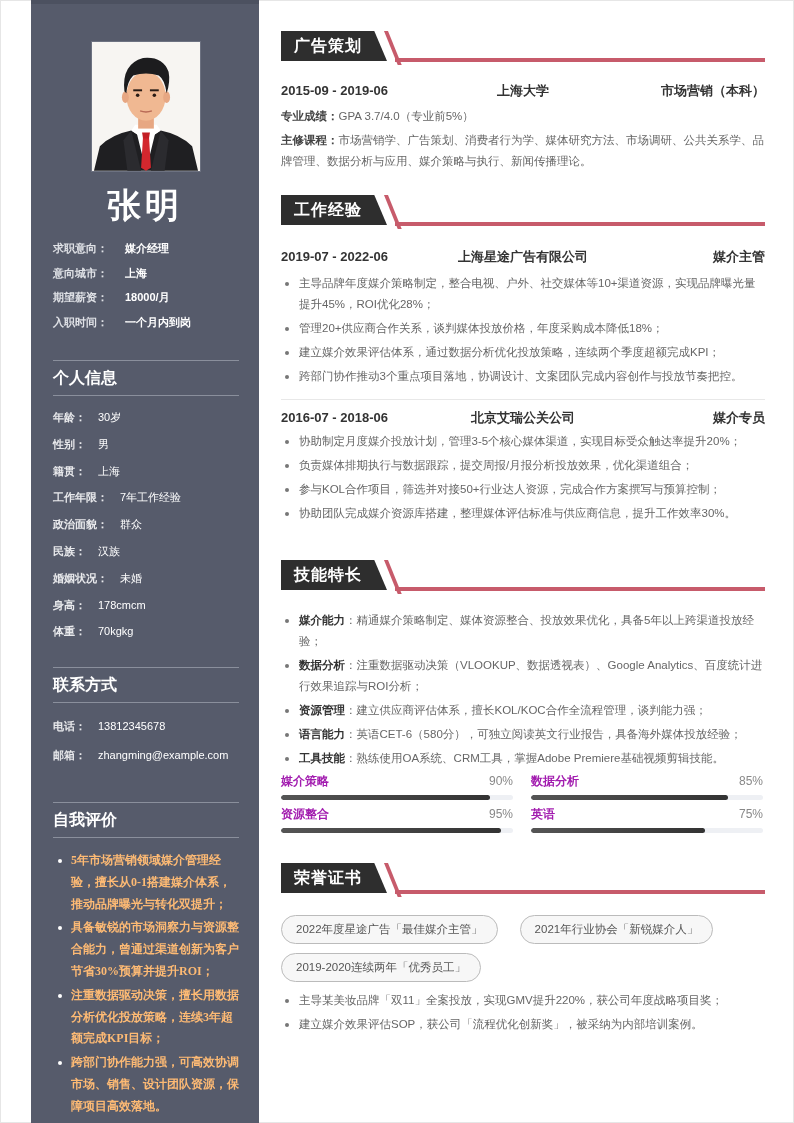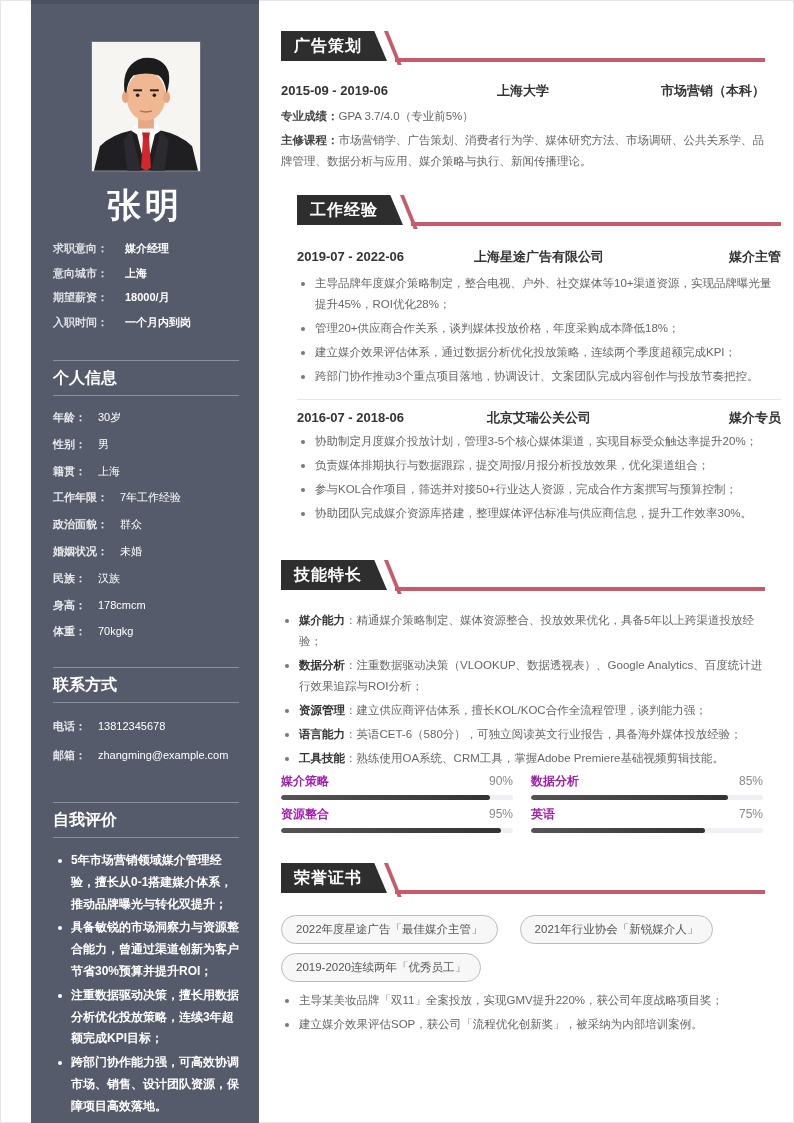--- a/index.html
+++ b/index.html
@@ -20,21 +20,21 @@
 
   .side-section { position: absolute; left: 22px; width: 186px; }
   .side-title { border-top: 1px solid #8a8f9c; border-bottom: 1px solid #8a8f9c; padding: 7px 0 6px; font-size: 16px; font-weight: bold; color: #fff; }
   .side-list { padding-top: 8px; }
   .side-list .kv { font-weight: normal; line-height: 26.8px; }
   .side-list .kv .k { width: auto; margin-right: 12px; font-weight: bold; color: #e8e9ec; }
   .side-list .kv .v { color: #fff; }
   .contact .kv { line-height: 21px; margin-bottom: 8px; }
   .contact .kv .v { word-break: break-all; width: 132px; }
   .eval-list { list-style: none; padding: 12px 0 0 0; }
-  .eval-list li { position: relative; padding-left: 18px; font-size: 12px; font-weight: bold; line-height: 21.8px; color: #ffffff; margin-bottom: 2px; }
+  .eval-list li { position: relative; padding-left: 18px; font-size: 12px; font-weight: bold; line-height: 21.8px; color: #fdba74; margin-bottom: 2px; font-family: Liberation Serif, serif; }
   .eval-list li::before { content: ""; position: absolute; left: 5px; top: 9px; width: 4px; height: 4px; border-radius: 50%; background: #fff; }
 
   
   .main { position: absolute; left: 281px; top: 0; width: 484px; }
   .sec-head { position: relative; height: 30px; }
   .sec-head .tab { position: absolute; left: 0; top: 0; height: 30px; width: 106px; background: #2e2e2e; clip-path: polygon(0 0, 88% 0, 100% 100%, 0 100%); }
   .sec-head .tab span { position: absolute; left: 13px; top: 5px; font-size: 16px; font-weight: bold; color: #fff; letter-spacing: 1px; }
   .sec-head .slash { position: absolute; left: 103px; top: 0; width: 4px; height: 34px; background: #c75b6b; transform: skewX(22deg); transform-origin: top left; }
   .sec-head .line { position: absolute; left: 114px; right: 0; top: 27px; height: 4px; background: #c75b6b; }
 
@@ -140,26 +140,26 @@
         </div>
       <div class="kv">
           <span class="k">工作年限：</span>
           <span class="v">7年工作经验</span>
         </div>
       <div class="kv">
           <span class="k">政治面貌：</span>
           <span class="v">群众</span>
         </div>
       <div class="kv">
+          <span class="k">民族：</span>
+          <span class="v">汉族</span>
+        </div>
+      <div class="kv">
           <span class="k">婚姻状况：</span>
           <span class="v">未婚</span>
-        </div>
-      <div class="kv">
-          <span class="k">民族：</span>
-          <span class="v">汉族</span>
         </div>
       <div class="kv">
           <span class="k">身高：</span>
           <span class="v">178cmcm</span>
         </div>
       <div class="kv">
           <span class="k">体重：</span>
           <span class="v">70kgkg</span>
         </div>
     </div>
@@ -202,21 +202,21 @@
     </div>
     <div style="margin-top:20px;" class="row3">
       <span class="a">2015-09 - 2019-06</span>
       <span class="c">上海大学</span>
       <span class="b">市场营销（本科）</span>
     </div>
     <div class="para" style="margin-top:5px;"><b>专业成绩：</b><span>GPA 3.7/4.0（专业前5%）</span></div>
     <div class="para" style="margin-top:3px;"><b>主修课程：</b><span>市场营销学、广告策划、消费者行为学、媒体研究方法、市场调研、公共关系学、品牌管理、数据分析与应用、媒介策略与执行、新闻传播理论。</span></div>
   </section>
 
-  <section style="position:absolute; top:195px; left:0; width:484px;margin-left:16px;">
+  <section style="position:absolute; top:195px; left:0; width:484px;">
     <div class="sec-head">
       <div class="tab">
           <span>工作经验</span>
         </div>
       <div class="slash"></div>
       <div class="line"></div>
     </div>
 
     <div style="margin-top:22px;" class="row3">
       <span class="a">2019-07 - 2022-06</span>

